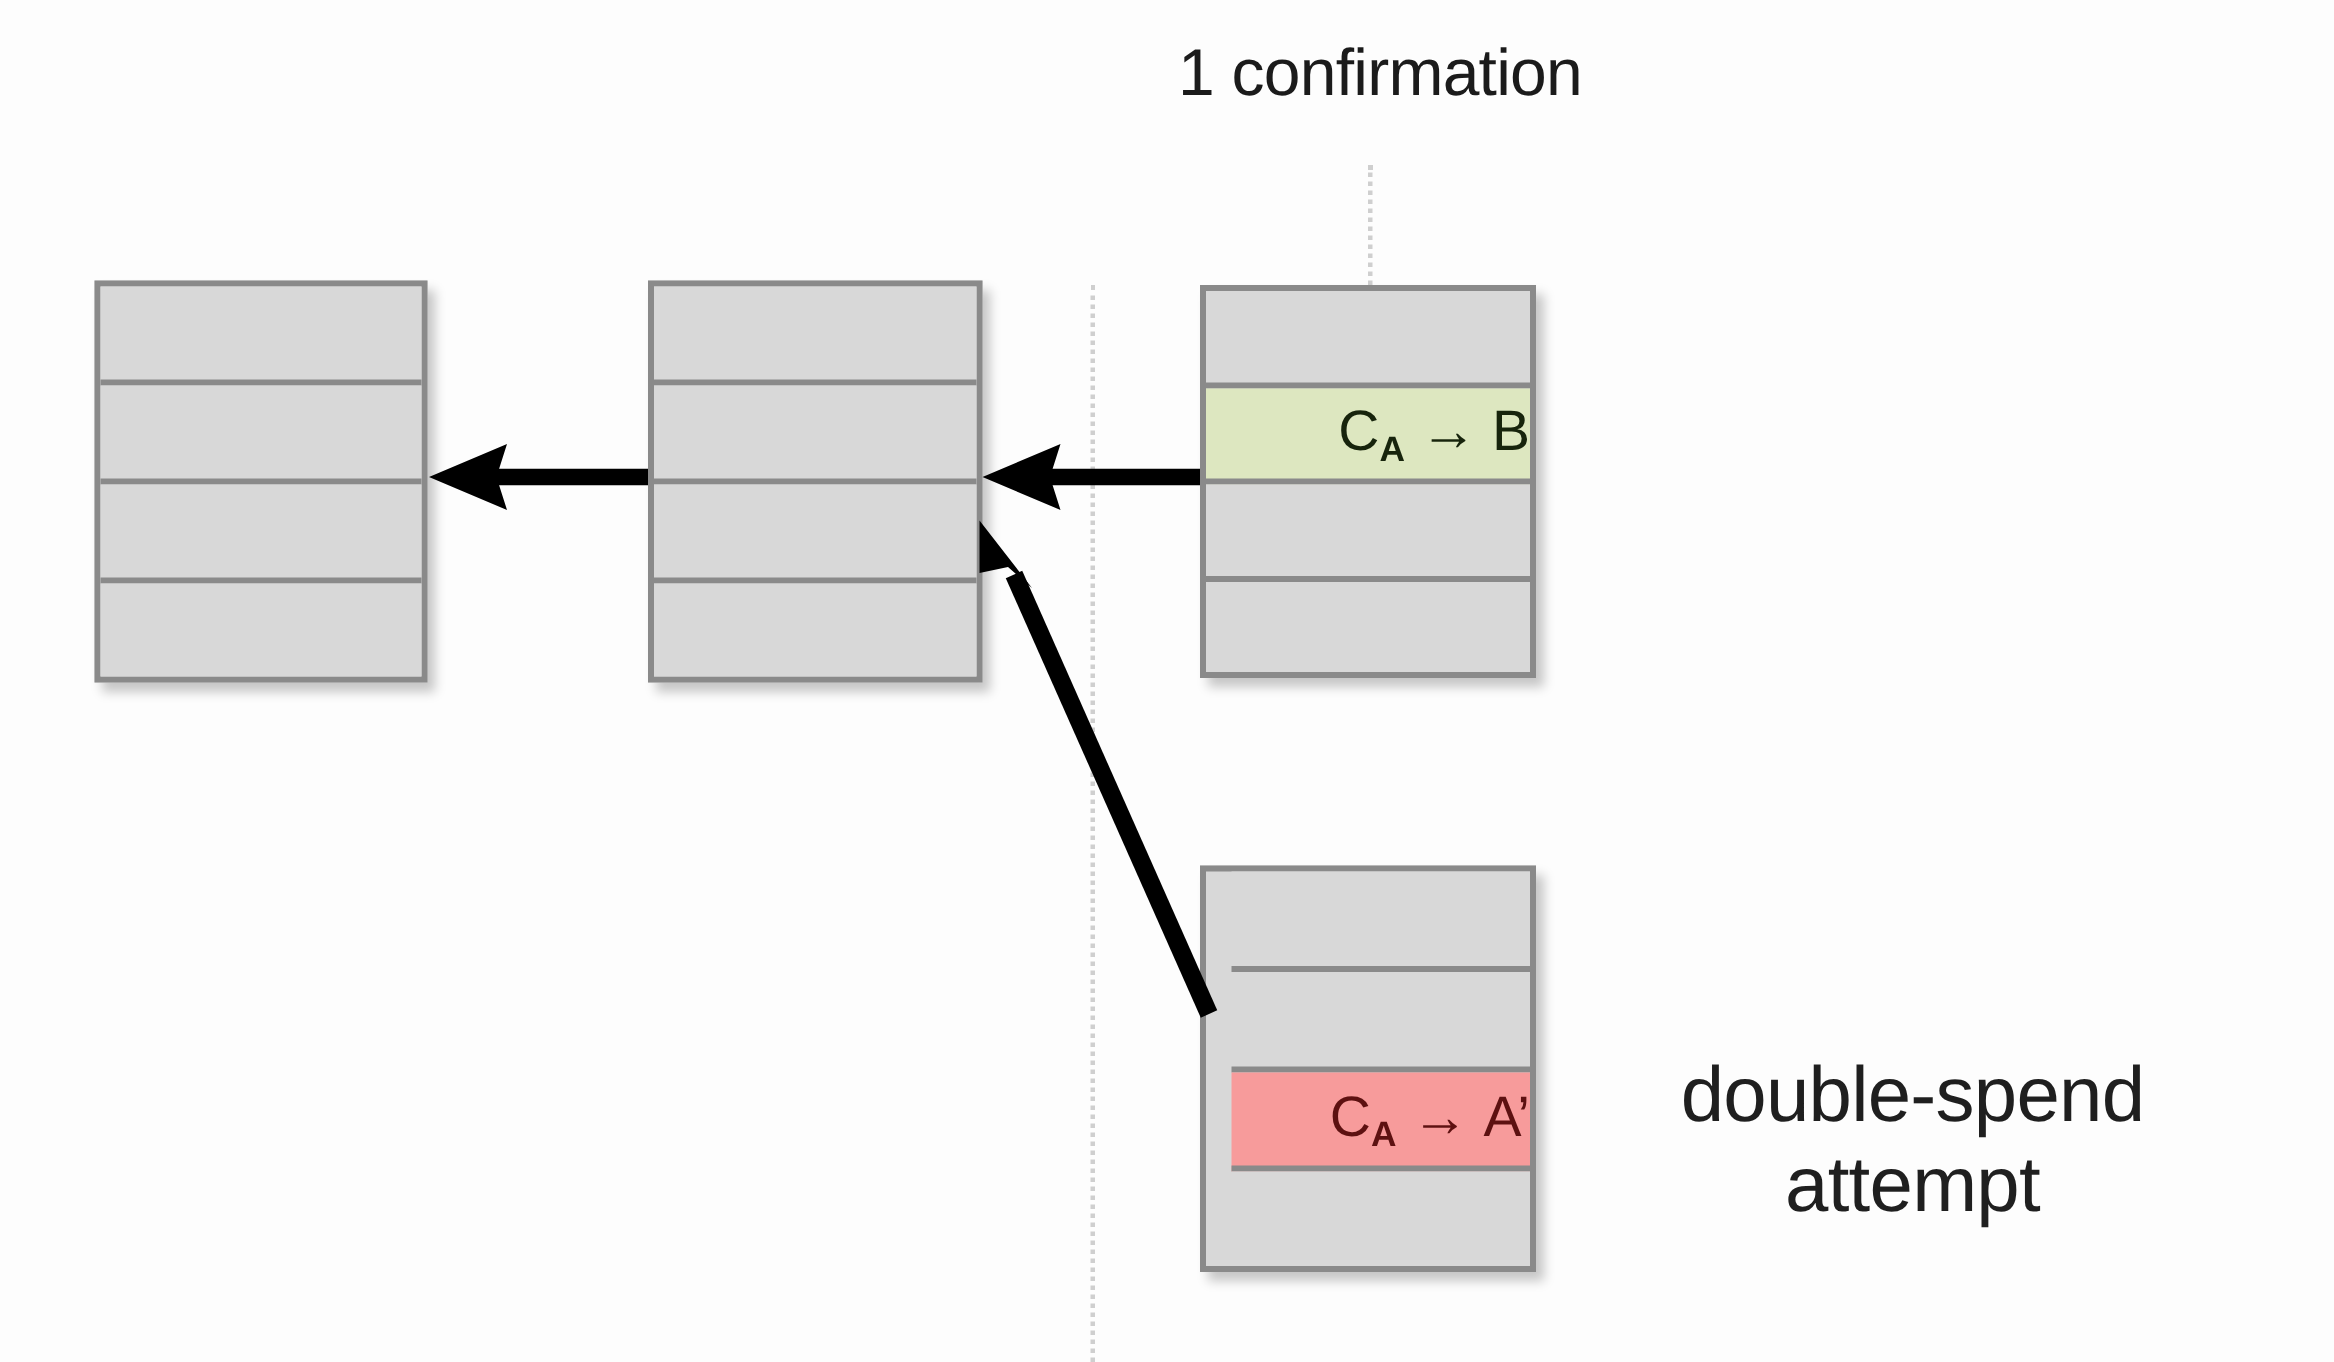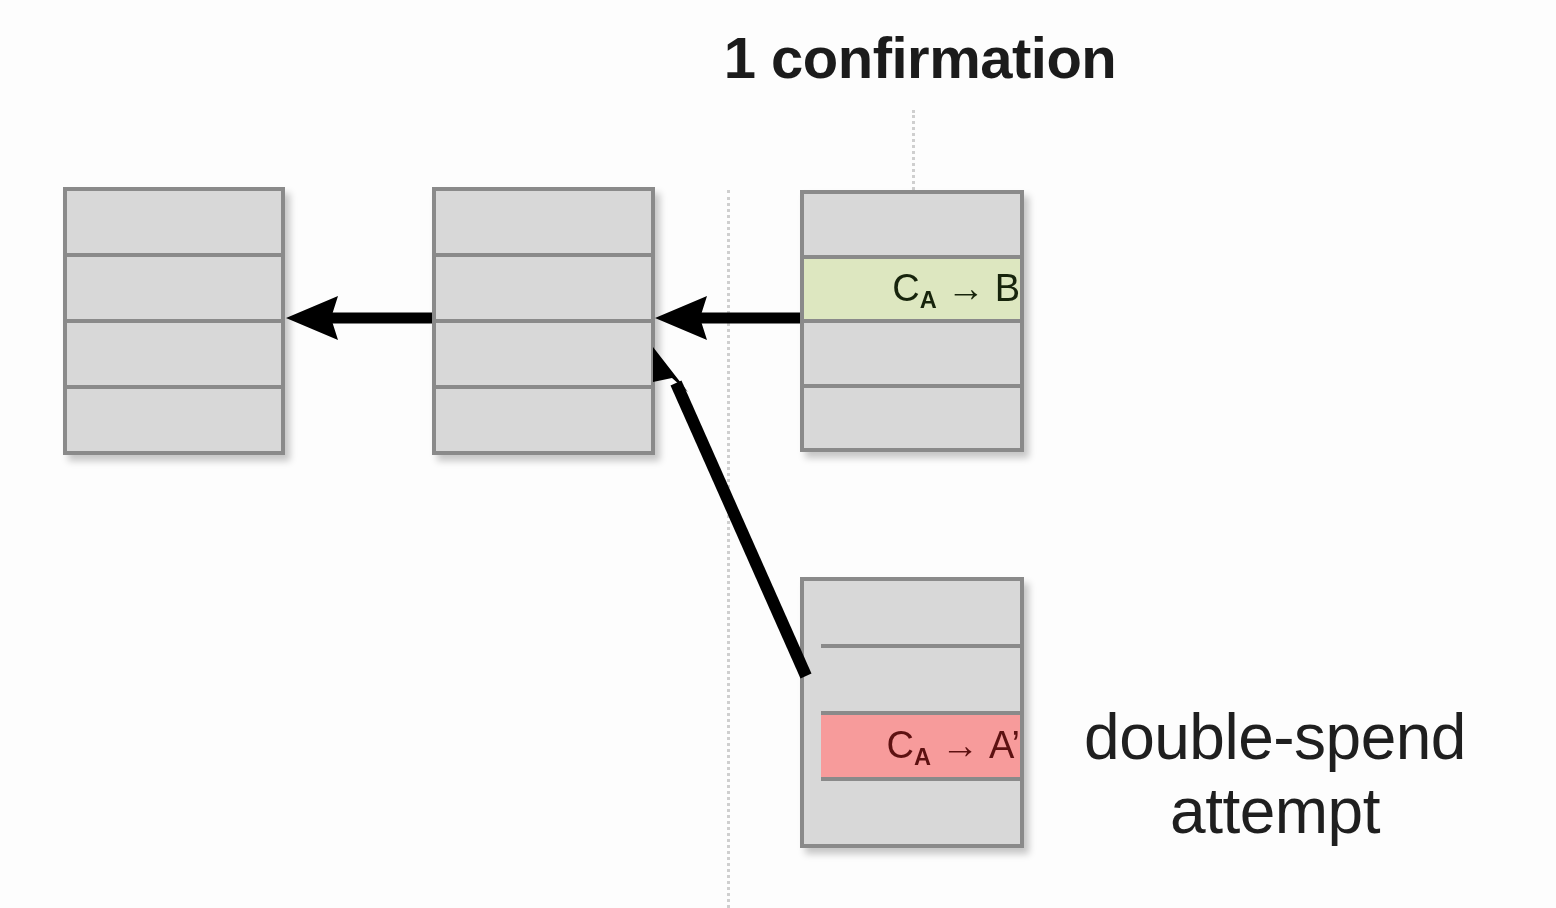--- a/index.html
+++ b/index.html
@@ -16,35 +16,35 @@
     font-family: "Liberation Sans", sans-serif;
   }
 
   
   .title {
     position: absolute;
     left: 640px;
     top: 24px;
     width: 560px;
     text-align: center;
-    font-size: 58px;
-    font-weight: 700;
+    font-size: 44px;
+    font-weight: 400;
     color: #1b1b1b;
     letter-spacing: -0.5px;
     white-space: nowrap;
   }
 
   
   .caption {
     position: absolute;
     left: 1055px;
     top: 700px;
     width: 440px;
     text-align: center;
-    font-size: 64px;
+    font-size: 52px;
     line-height: 1.16;
     color: #1f1f1f;
     letter-spacing: -0.5px;
   }
 
   
   .dotted {
     position: absolute;
     width: 0px;
     border-left: 3px dotted #cfcfcf;

